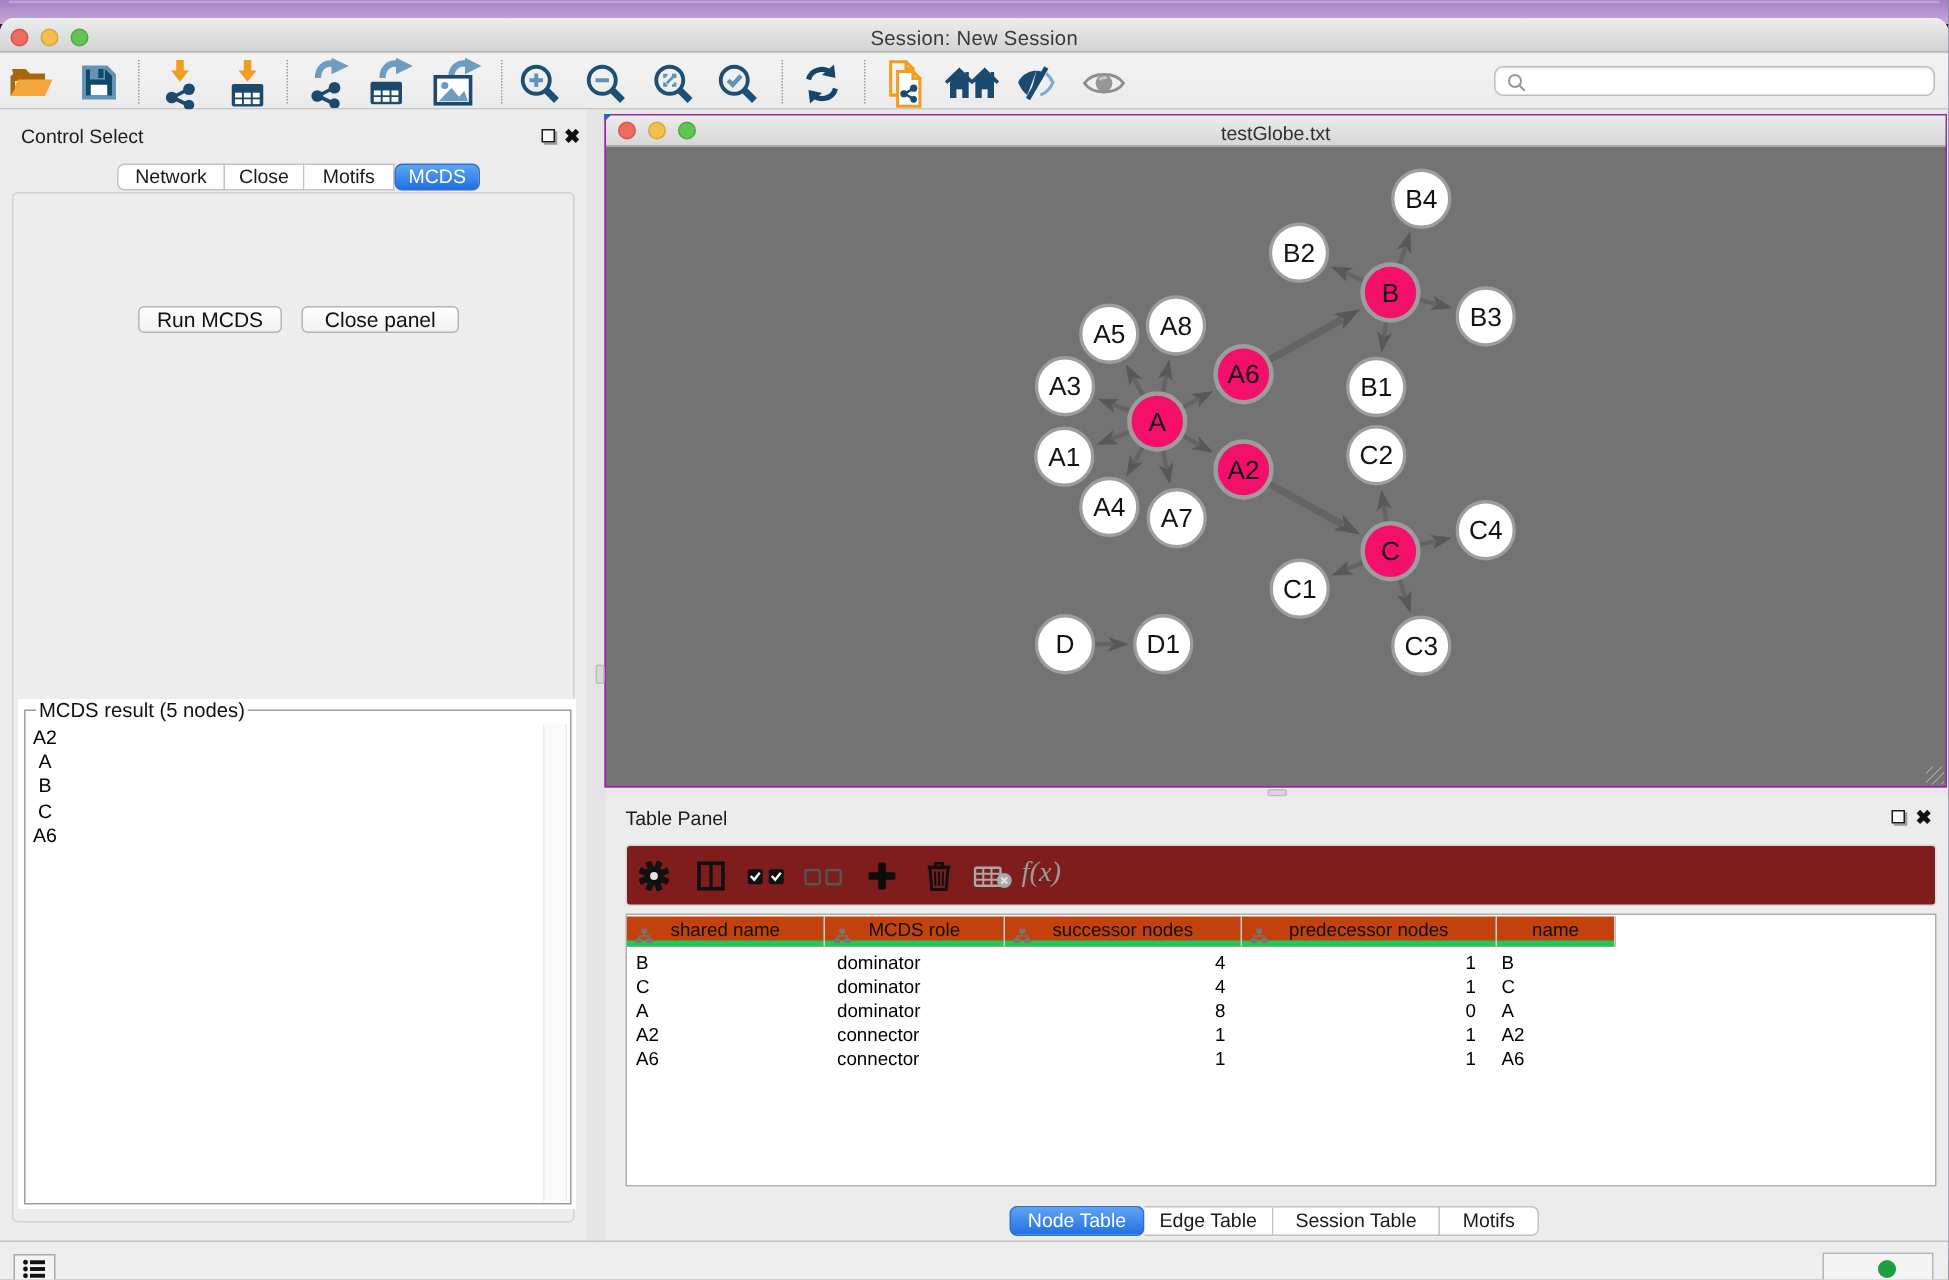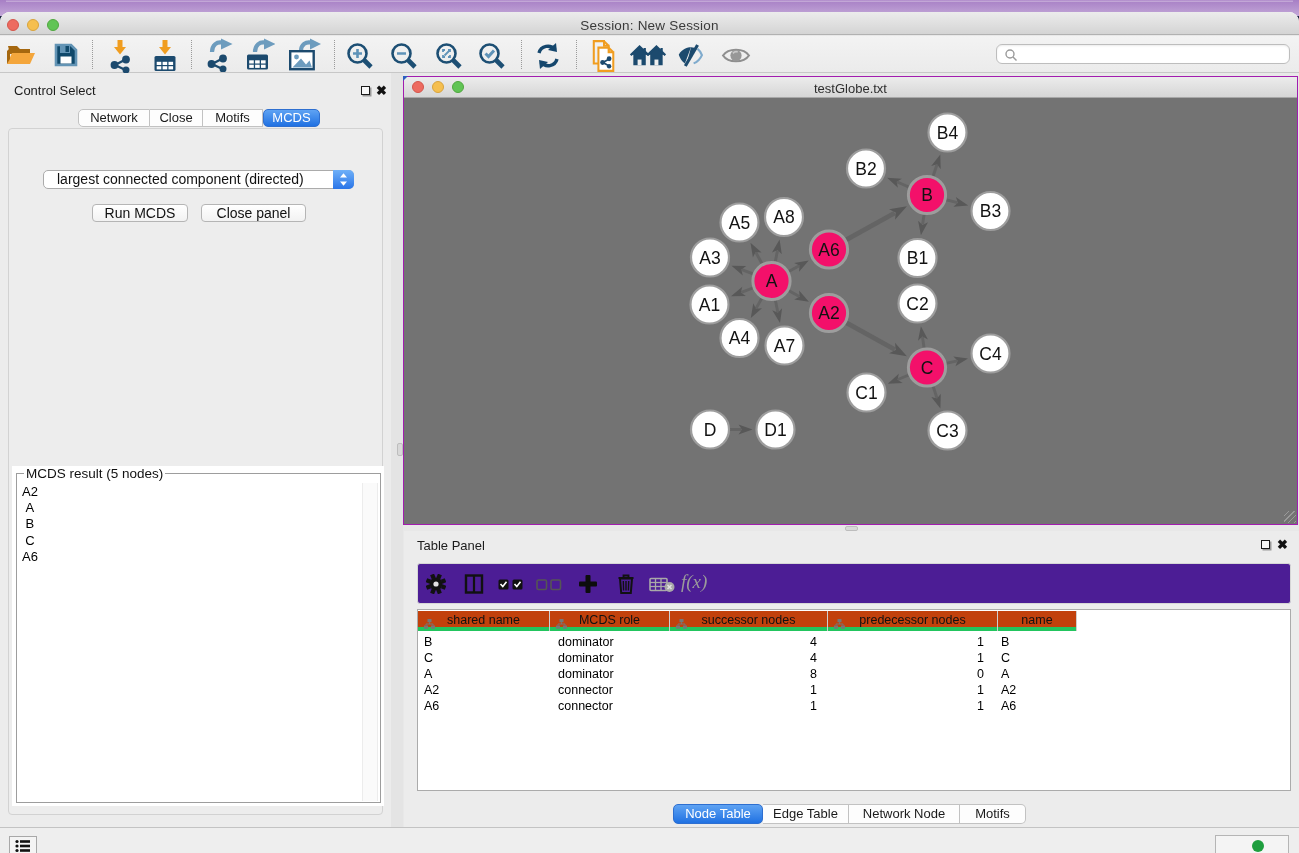--- a/index.html
+++ b/index.html
@@ -55,21 +55,21 @@
   border:1px solid #a21caf; background:#737373; }
 .net-title { position:absolute; left:0; top:0; width:100%; height:21px;
   background:linear-gradient(#ececec,#d6d6d6); border-bottom:1px solid #a8a8a8; }
 .net-title .tl { position:absolute; top:4px; width:12px; height:12px; border-radius:50%; }
 .net-title .txt { position:absolute; width:100%; text-align:center; top:4px; font-size:13px; color:#2e2e2e; }
 .grip { position:absolute; right:1px; bottom:1px; width:12px; height:12px;
   background:repeating-linear-gradient(135deg, transparent 0 3px, #9a9a9a 3px 4px); }
 
 .tpanel { position:absolute; left:404px; top:519px; width:895px; height:296px; background:#ececec; }
 .tp-title { position:absolute; left:13px; top:7px; font-size:13px; color:#1c1c1c; }
-.tp-toolbar { position:absolute; left:13px; top:32px; width:874px; height:41px; background:#4c1d95;
+.tp-toolbar { position:absolute; left:13px; top:32px; width:874px; height:41px; background:#7f1d1d;
   border:1px solid #d6d6d6; border-radius:3px; }
 .ttable { position:absolute; left:13px; top:78px; width:874px; height:182px; background:#fff;
   border:1px solid #ababab; overflow:hidden; }
 .thead { position:absolute; left:0; top:0; height:20px; background:#c2410c;
   border-bottom:4px solid #22c55e; }
 .thcell { position:absolute; top:0; height:20px; border-right:1px solid #cfcfcf; font-size:12.5px;
   color:#111; text-align:center; line-height:19px; }
 .trow { position:absolute; font-size:12.5px; color:#000; height:16px; line-height:16px; }
 .btabs { position:absolute; left:-2px; top:273px; width:100%; display:flex; justify-content:center; }
 .btab { font-size:13px; color:#1a1a1a; background:#fdfdfd; border:1px solid #c2c2c2; border-left:none;
@@ -248,28 +248,20 @@
     <div class="cp-title">Control Select</div>
     <div class="float-ico" style="left:361px; top:13px;"></div>
     <div class="x-ico" style="left:376px; top:13px;">✖</div>
     <div class="tabs">
       <div class="tab first" style="width:72px">Network</div>
         <div class="tab" style="width:53px">Close</div>
         <div class="tab" style="width:60px">Motifs</div>
         <div class="tab sel" style="width:57px">MCDS</div>
     </div>
     <div class="mcds-panel"></div>
-    <div class="combo">largest connected component (directed)
-      <div class="combo-btn">
-        <svg width="21" height="19" viewBox="0 0 21 19">
-            <path d="M10.5 3.2 L14 7.4 L7 7.4 Z" fill="#fff"></path>
-            <path d="M10.5 15.8 L14 11.6 L7 11.6 Z" fill="#fff"></path>
-          </svg>
-      </div>
-    </div>
     <div class="btn" style="left:92px; top:131px; width:96px;">Run MCDS</div>
     <div class="btn" style="left:201px; top:131px; width:105px;">Close panel</div>
     <div class="resultwrap">
       <div class="fieldset">
         <div class="legend">MCDS result (5 nodes)</div>
         <div class="rlist">A2<br>A<br>B<br>C<br>A6</div>
         <div class="rscroll"></div>
       </div>
     </div>
   </div>
@@ -492,21 +484,21 @@
         <div class="trow" style="left:583px;top:72px;">A2</div>
         <div class="trow" style="left:6px;top:88px;">A6</div>
         <div class="trow" style="left:140px;top:88px;">connector</div>
         <div class="trow" style="left:300px;top:88px;width:99px;text-align:right;">1</div>
         <div class="trow" style="left:460px;top:88px;width:106px;text-align:right;">1</div>
         <div class="trow" style="left:583px;top:88px;">A6</div>
       </div>
     <div class="btabs">
       <div class="btab sel" style="width:90px">Node Table</div>
         <div class="btab" style="width:86px">Edge Table</div>
-        <div class="btab" style="width:111px">Network Node</div>
+        <div class="btab" style="width:111px">Session Table</div>
         <div class="btab last" style="width:66px">Motifs</div>
     </div>
   </div>
 
   <div class="statusbar">
     <div class="sb-left">
       <svg width="16" height="14" viewBox="0 0 16 14" style="margin-top:2px">
         <circle cx="2" cy="2.5" r="1.6" fill="#111"></circle>
           <rect x="5" y="1.2" width="10" height="2.6" fill="#111"></rect>
         <circle cx="2" cy="7" r="1.6" fill="#111"></circle>

